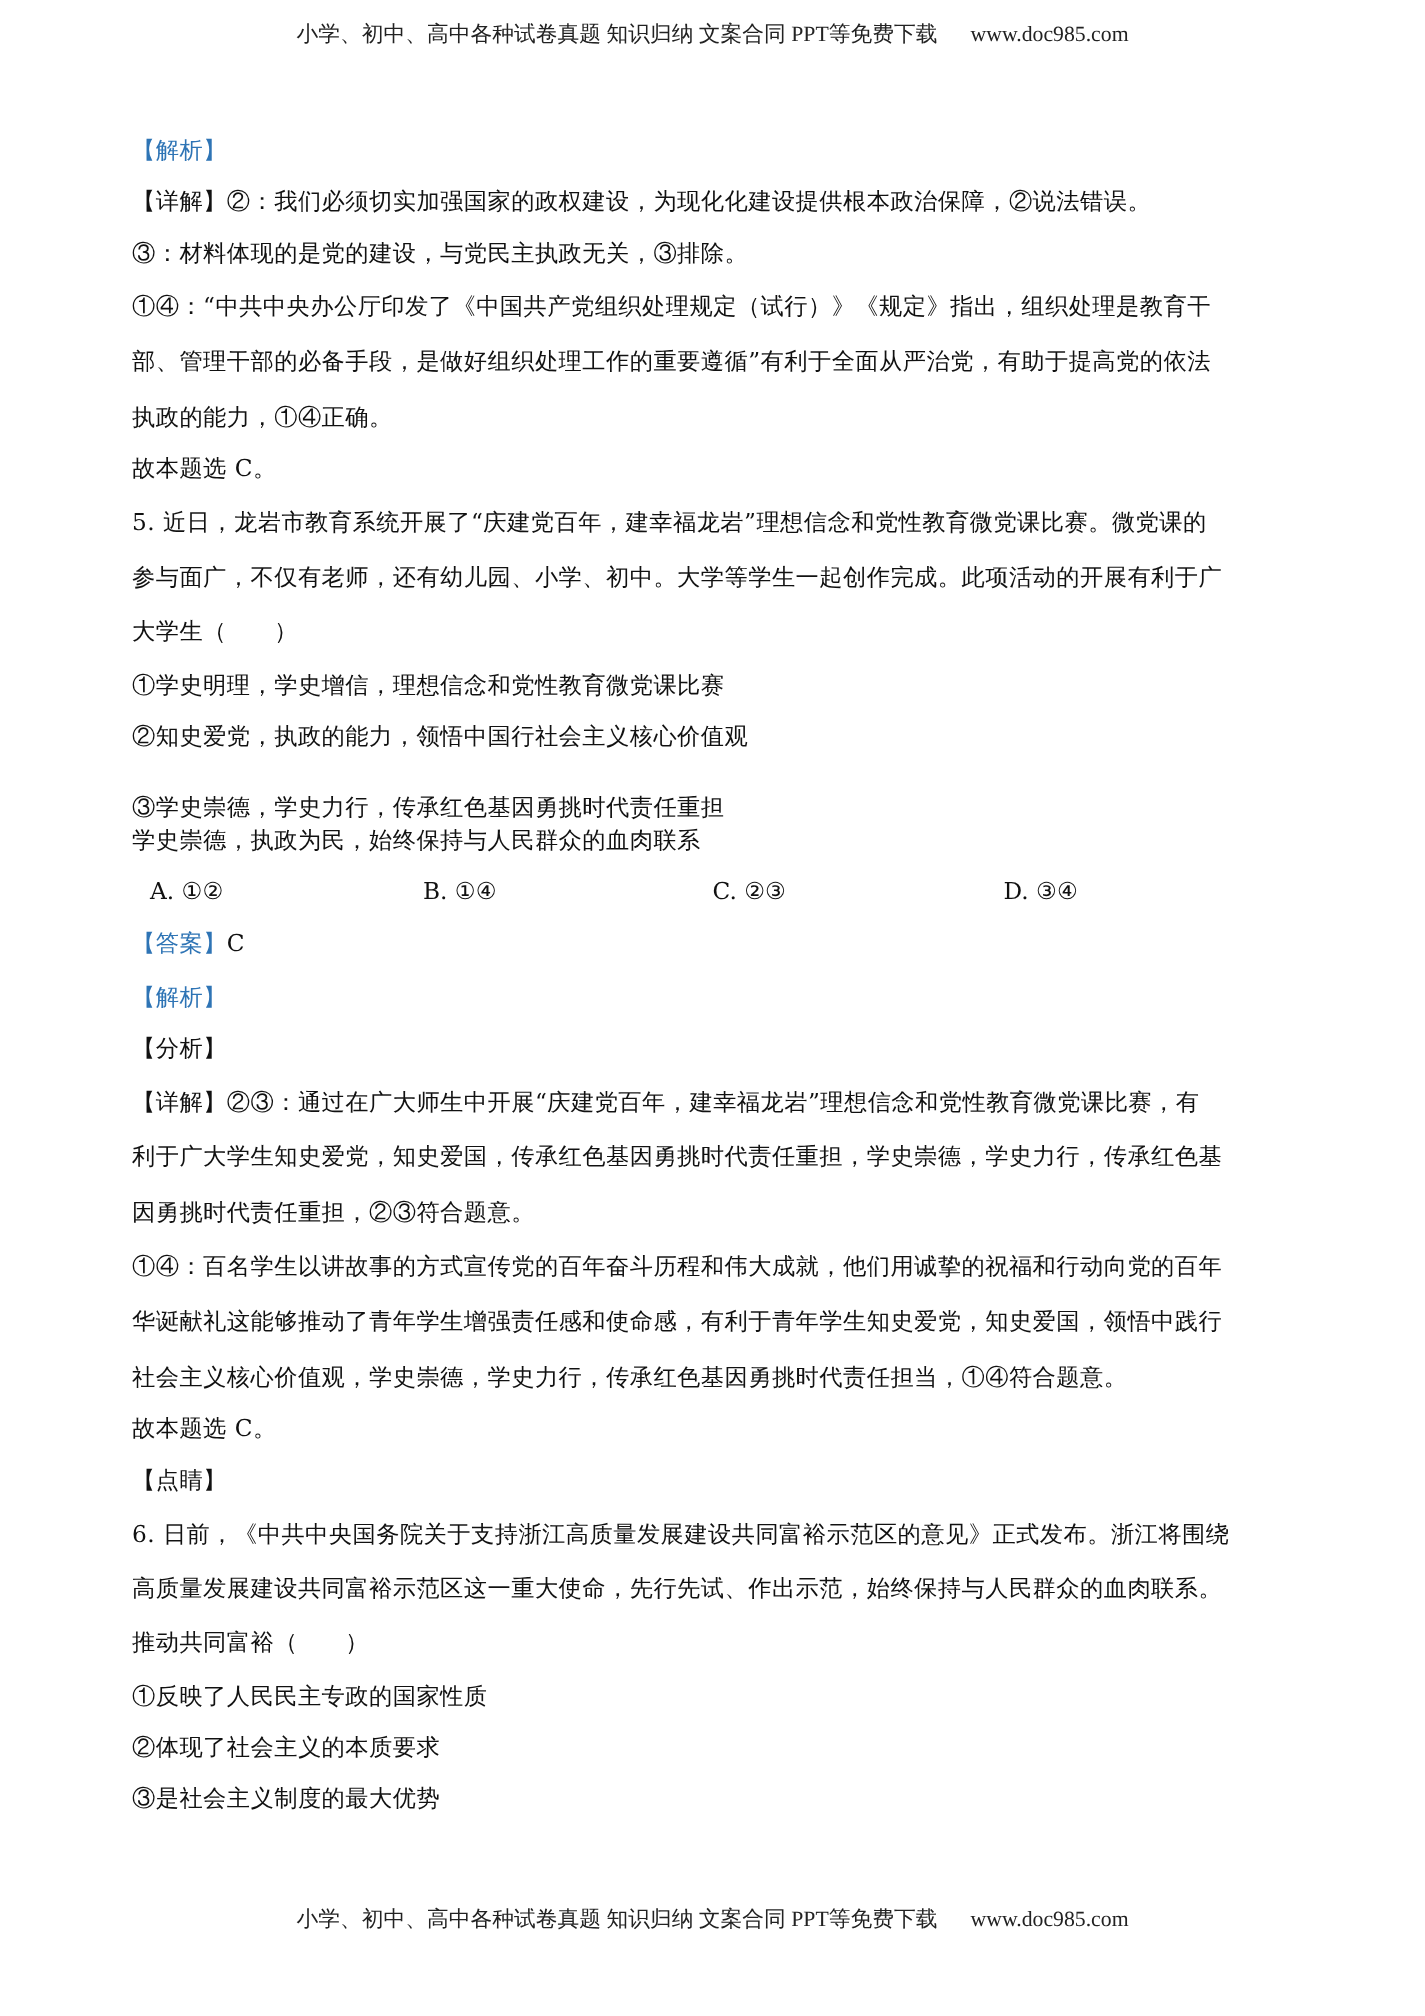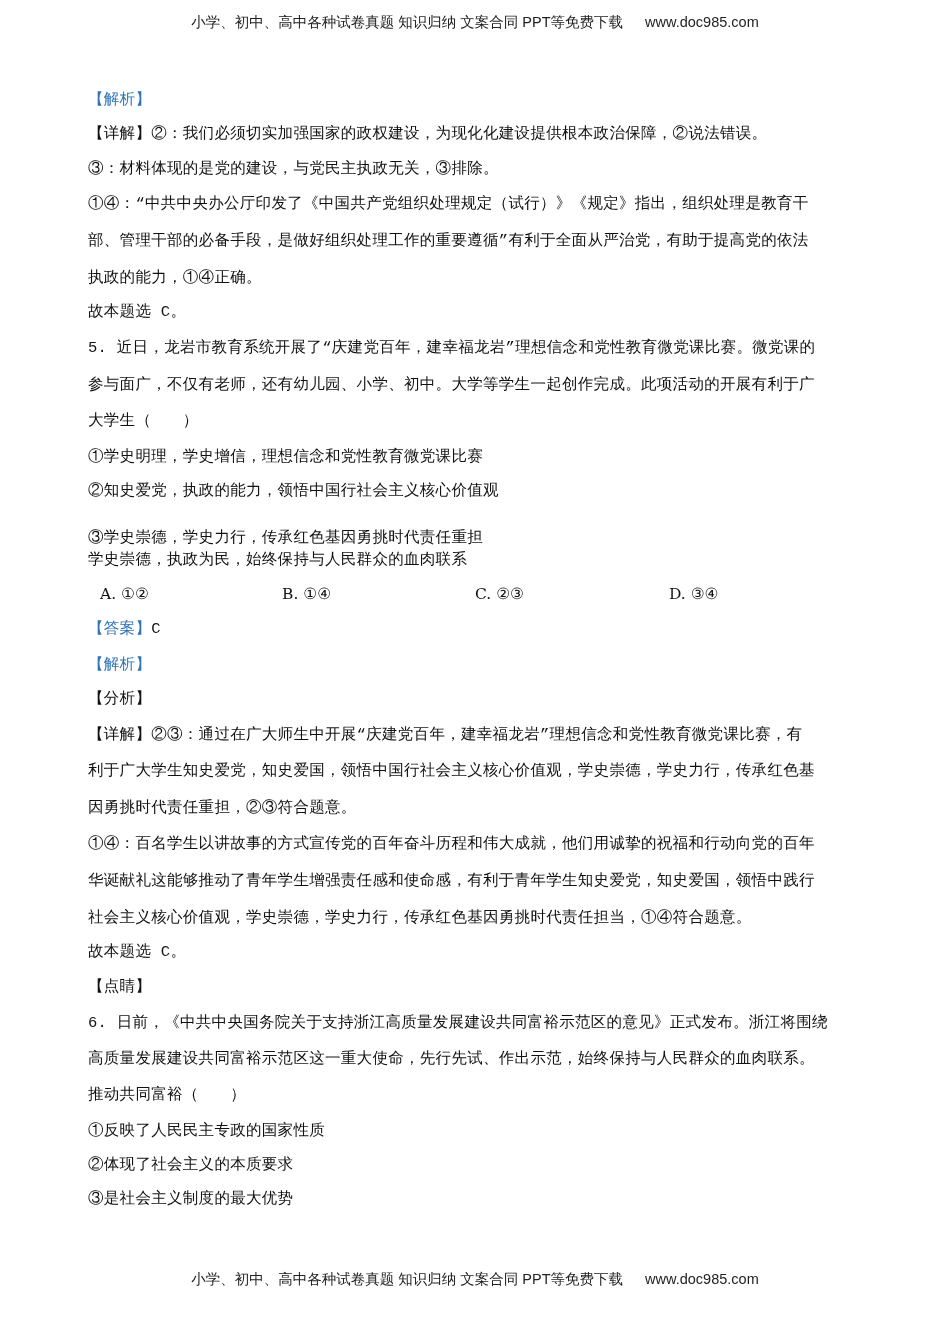--- a/index.html
+++ b/index.html
@@ -4,29 +4,29 @@
 <style>
   html, body { margin: 0; padding: 0; background: #ffffff; }
   body {
     width: 950px; height: 1344px; position: relative; overflow: hidden;
     font-family: "DejaVu Serif", "Liberation Serif", serif;
     color: #111111;
   }
   .header, .footer {
     position: absolute; left: 0; width: 950px; text-align: center;
     font-size: 14.5px; color: #222;
-    font-family: Liberation Sans, sans-serif;
+    font-family: Liberation Serif, serif;
   }
   .header { top: 13px; }
   .footer { top: 1270px; }
   .header .url, .footer .url { margin-left: 22px; }
   .content { position: absolute; left: 88px; top: 0; width: 780px; }
   .line {
     position: absolute; left: 0; white-space: nowrap;
-    font-size: 15.5px; line-height: 20px; letter-spacing: 0.3px; font-family: Liberation Mono, monospace;
+    font-size: 15.5px; line-height: 20px; letter-spacing: 0.3px;
   }
   .tag-blue { color: #2e74b5; }
   .options { position: absolute; left: 0; width: 780px; font-size: 15.5px; line-height: 20px; }
   .options span { position: absolute; white-space: nowrap; }
 </style>
 </head>
 <body>
 
 <div class="header">
   <span>小学、初中、高中各种试卷真题 知识归纳 文案合同 PPT等免费下载</span><span class="url">www.doc985.com</span>
@@ -54,21 +54,21 @@
     <span style="left:194px">B. ①④</span>
     <span style="left:387px">C. ②③</span>
     <span style="left:581px">D. ③④</span>
   </div>
   <div class="line" style="top:619px">
     <span class="tag-blue">【答案】</span><span>C</span>
   </div>
   <div class="line tag-blue" style="top:655px">【解析】</div>
   <div class="line" style="top:689px">【分析】</div>
   <div class="line" style="top:725px">【详解】②③：通过在广大师生中开展“庆建党百年，建幸福龙岩”理想信念和党性教育微党课比赛，有</div>
-  <div class="line" style="top:761px">利于广大学生知史爱党，知史爱国，领悟中国行社会主义核心价值观，学史崇德，学史力行，传承红色基</div>
+  <div class="line" style="top:761px">利于广大学生知史爱党，知史爱国，传承红色基因勇挑时代责任重担，学史崇德，学史力行，传承红色基</div>
   <div class="line" style="top:798px">因勇挑时代责任重担，②③符合题意。</div>
   <div class="line" style="top:834px">①④：百名学生以讲故事的方式宣传党的百年奋斗历程和伟大成就，他们用诚挚的祝福和行动向党的百年</div>
   <div class="line" style="top:871px">华诞献礼这能够推动了青年学生增强责任感和使命感，有利于青年学生知史爱党，知史爱国，领悟中践行</div>
   <div class="line" style="top:908px">社会主义核心价值观，学史崇德，学史力行，传承红色基因勇挑时代责任担当，①④符合题意。</div>
   <div class="line" style="top:942px">故本题选 C。</div>
   <div class="line" style="top:977px">【点睛】</div>
 
   <div class="line" style="top:1013px">6. 日前，《中共中央国务院关于支持浙江高质量发展建设共同富裕示范区的意见》正式发布。浙江将围绕</div>
   <div class="line" style="top:1049px">高质量发展建设共同富裕示范区这一重大使命，先行先试、作出示范，始终保持与人民群众的血肉联系。</div>
   <div class="line" style="top:1085px">推动共同富裕（　　）</div>

